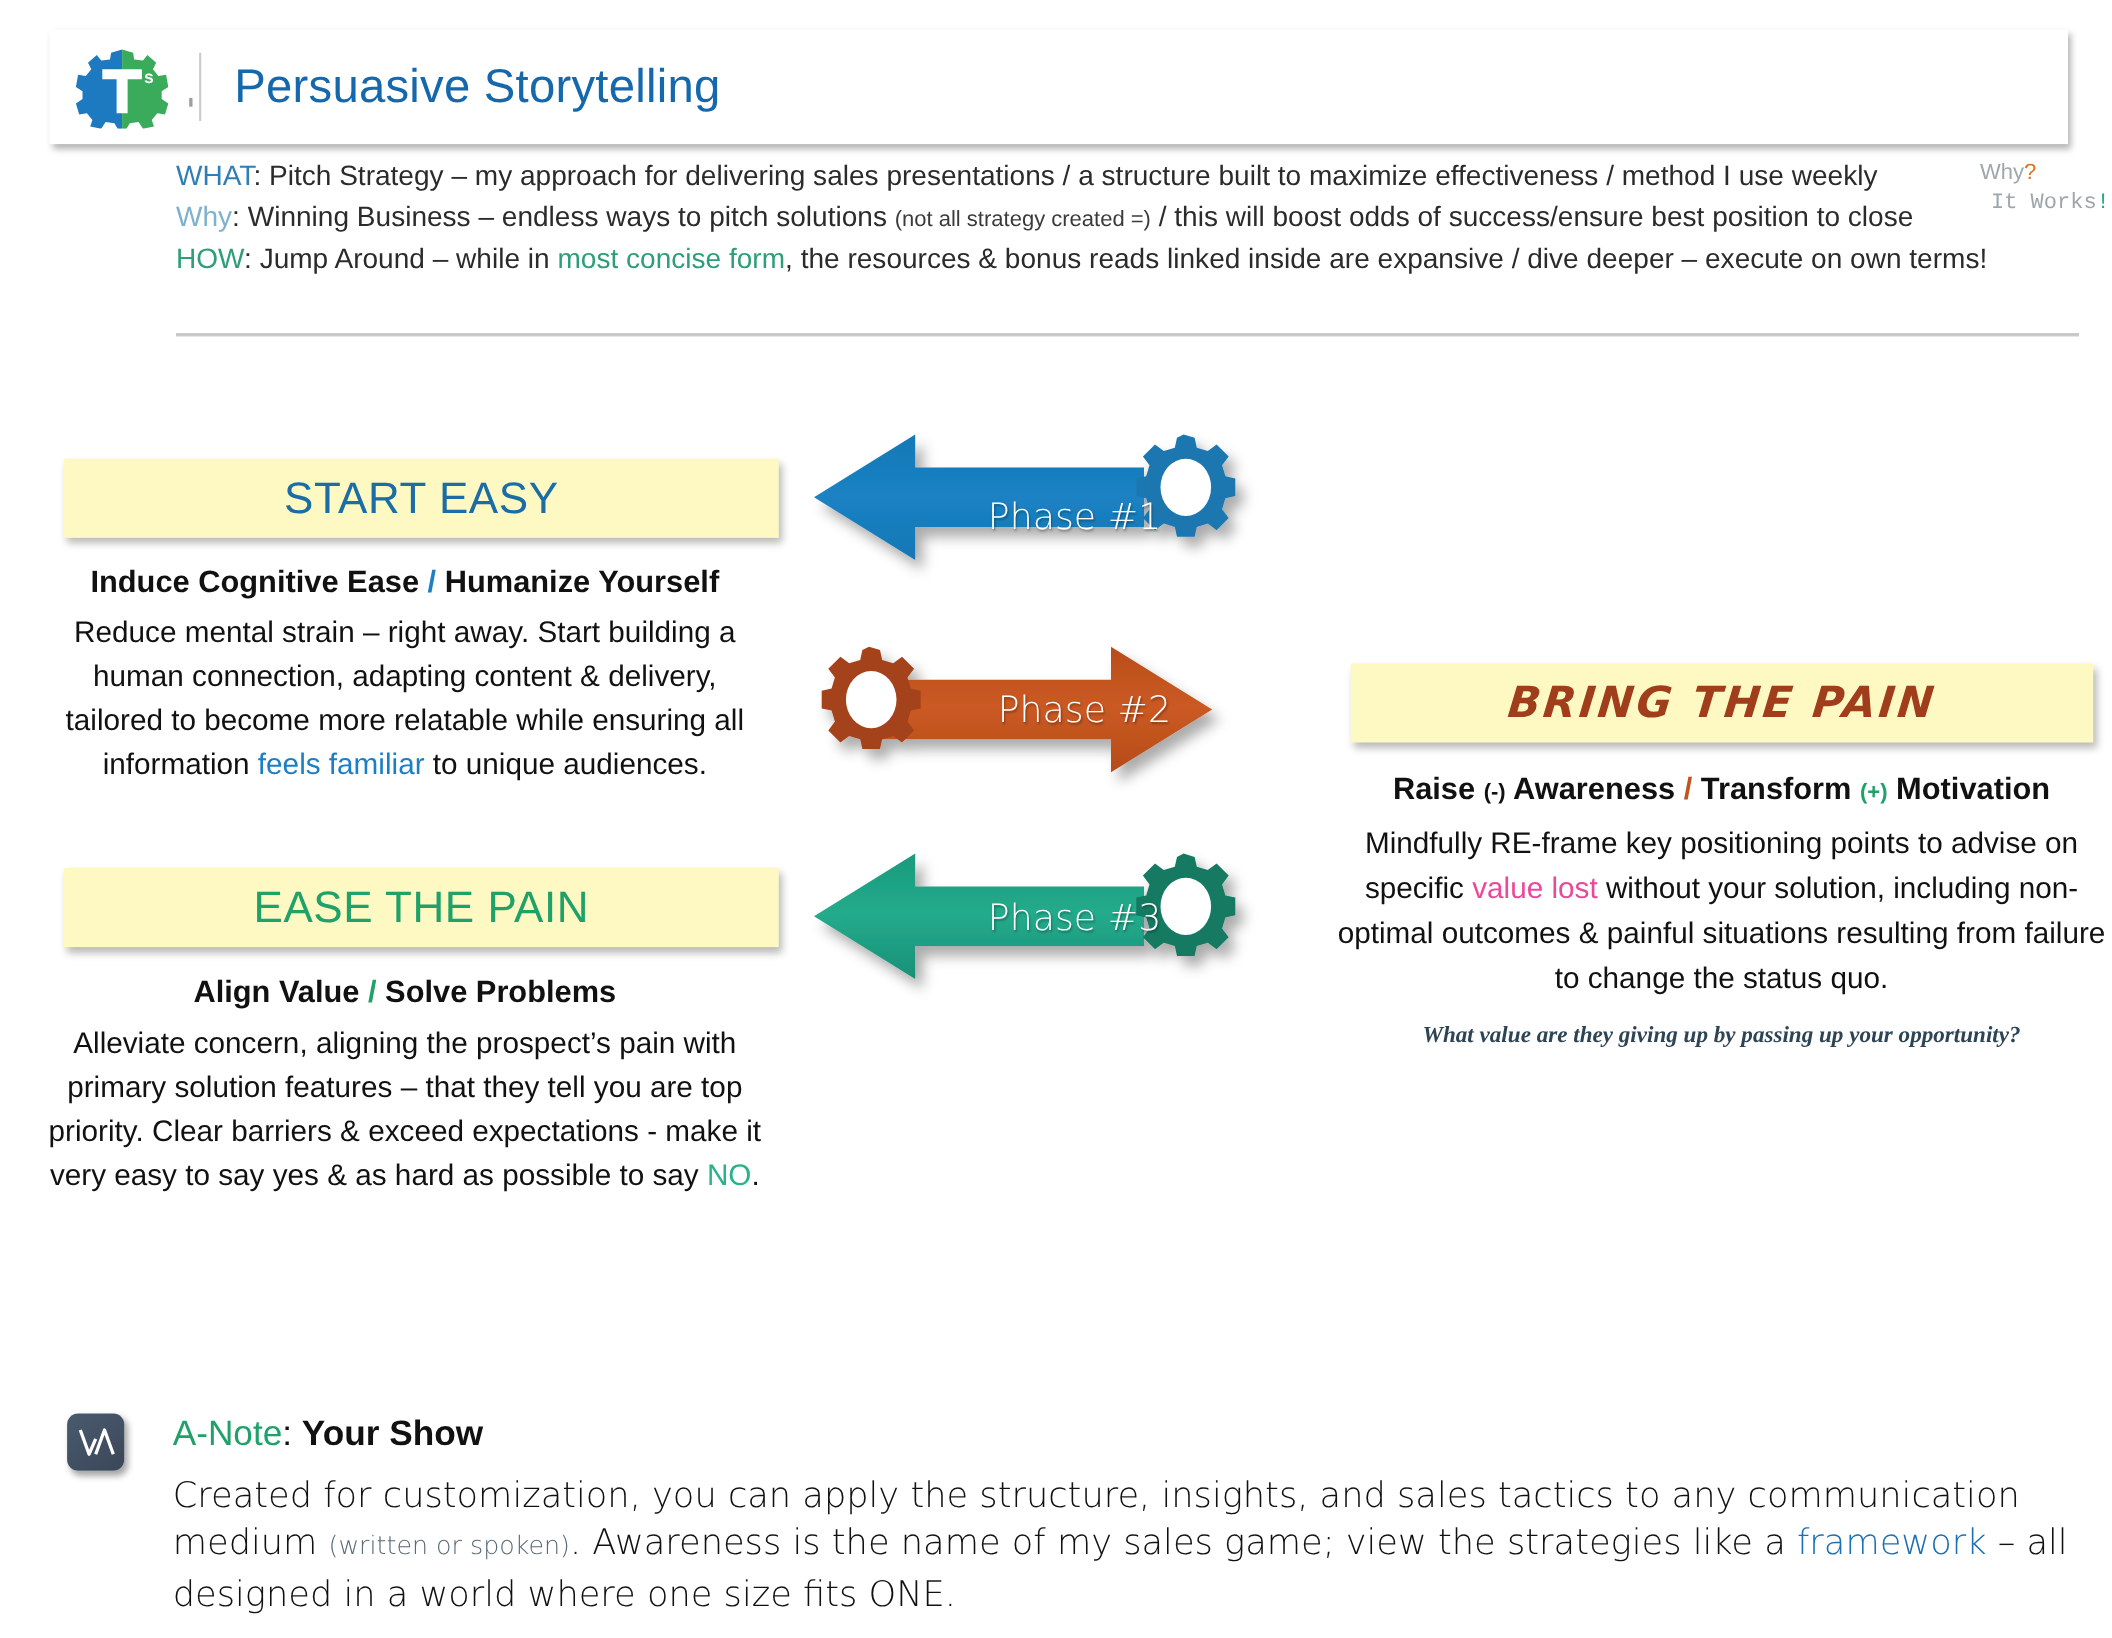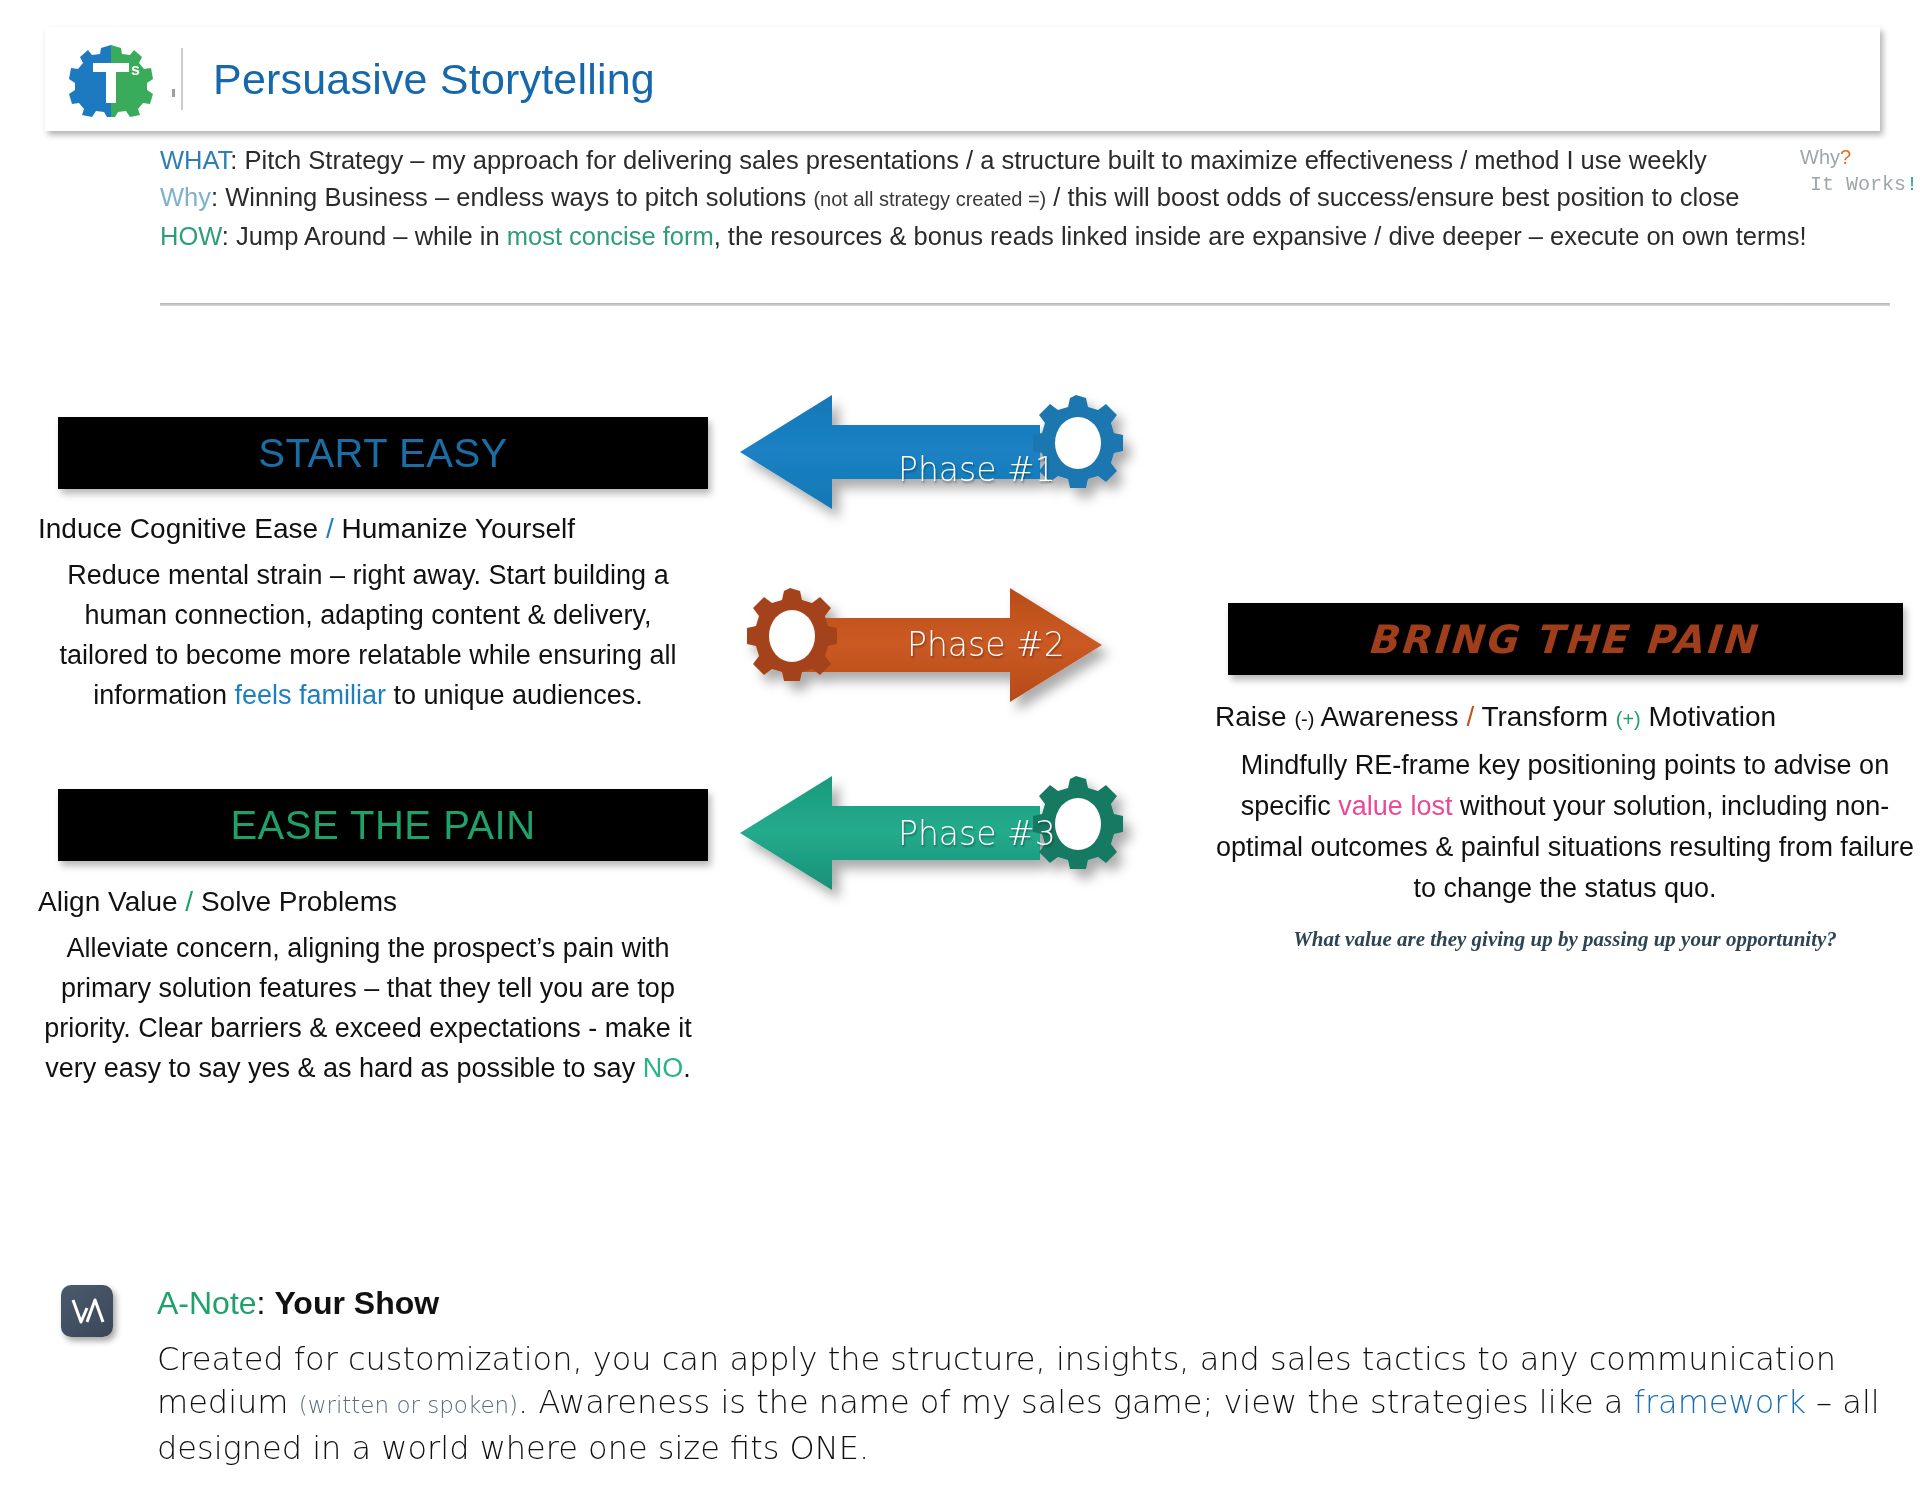--- a/index.html
+++ b/index.html
@@ -49,21 +49,21 @@
   .why-works{
     position:absolute;left:1800px;top:144px;width:120px;
     font-size:20px;line-height:27px;color:#9fa6ab;text-align:left;
   }
   .why-works .q{color:#e0701e;}
   .why-works .l2{display:block;margin-left:10px;font-family:Liberation Mono, monospace;}
   .why-works .bang{color:#2aa48a;}
 
   
   .plaque{
-    position:absolute;background:#000000;
+    position:absolute;background:#fef9c3;
     box-shadow:3px 5px 7px rgba(0,0,0,.28);
     display:flex;align-items:center;justify-content:center;
   }
   .plaque span{font-weight:400;letter-spacing:.5px;}
 
   #plaque-start{left:58px;top:417px;width:650px;height:72px;}
   #plaque-start span{color:#1a6ea5;font-size:40px;}
 
   #plaque-ease{left:58px;top:789px;width:650px;height:72px;}
   #plaque-ease span{color:#1fa16a;font-size:40px;}
@@ -71,21 +71,21 @@
   #plaque-bring{left:1228px;top:603px;width:675px;height:72px;}
   #plaque-bring span{
     color:#a03d1b;font-size:39px;font-weight:700;font-style:italic;
     letter-spacing:2.5px;transform:skewX(-6deg);
     font-family:"DejaVu Sans", sans-serif;
   }
 
   
   .block{position:absolute;color:#111;}
   .block .sub{
-    font-weight:400;font-size:28px;line-height:34px;margin-bottom:9px;
+    font-weight:700;font-size:28px;text-align:center;line-height:34px;margin-bottom:9px;
   }
   .block .body{
     font-size:27px;line-height:40px;text-align:center;
   }
   .sep-blue{color:#1c7fc4;}
   .sep-green{color:#1fa16a;}
   .sep-orange{color:#c0531f;}
   .hl-blue{color:#1c7fc4;}
   .hl-green{color:#2ab389;}
   .hl-orange{color:#ec4899;}

